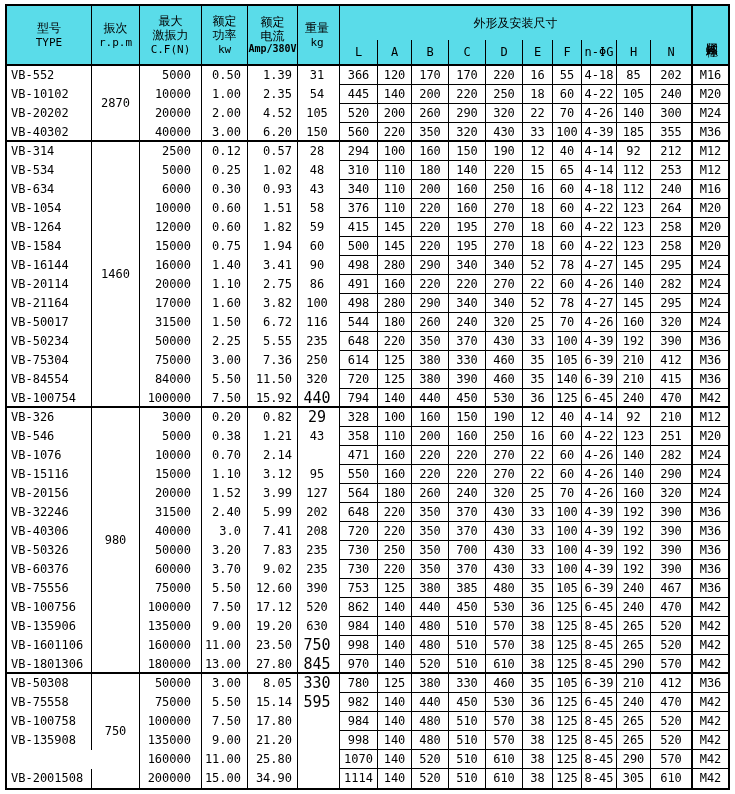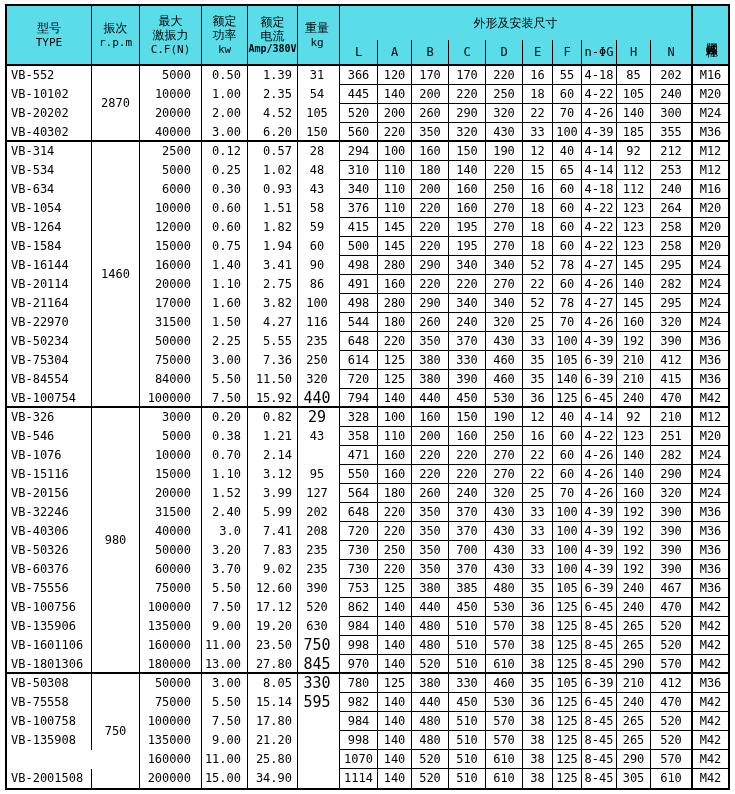--- a/index.html
+++ b/index.html
@@ -339,24 +339,24 @@
       <div class="c ac mono hb" style="grid-area: 15 / 9;"><span>280</span></div>
       <div class="c ac mono hb" style="grid-area: 15 / 10;"><span>290</span></div>
       <div class="c ac mono hb" style="grid-area: 15 / 11;"><span>340</span></div>
       <div class="c ac mono hb" style="grid-area: 15 / 12;"><span>340</span></div>
       <div class="c ac mono hb" style="grid-area: 15 / 13;"><span>52</span></div>
       <div class="c ac mono hb" style="grid-area: 15 / 14;"><span>78</span></div>
       <div class="c ac mono hb" style="grid-area: 15 / 15;"><span>4-27</span></div>
       <div class="c ac mono hb" style="grid-area: 15 / 16;"><span>145</span></div>
       <div class="c ac mono noright hb" style="grid-area: 15 / 17;"><span>295</span></div>
       <div class="c ac mono boltcol hb" style="grid-area: 15 / 18;"><span>M24</span></div>
-      <div class="c al mono" style="grid-area: 16 / 1;"><span>VB-22970</span></div>
+      <div class="c al mono" style="grid-area: 16 / 1;"><span>VB-50017</span></div>
       <div class="c ar pr10 mono" style="grid-area: 16 / 3;"><span>31500</span></div>
       <div class="c ar pr6 mono" style="grid-area: 16 / 4;"><span>1.50</span></div>
-      <div class="c ar pr5 mono" style="grid-area: 16 / 5;"><span>4.27</span></div>
+      <div class="c ar pr5 mono" style="grid-area: 16 / 5;"><span>6.72</span></div>
       <div class="c ac mono noright" style="grid-area: 16 / 6;"><span>116</span></div>
       <div class="c ac mono hb" style="grid-area: 16 / 8;"><span>544</span></div>
       <div class="c ac mono hb" style="grid-area: 16 / 9;"><span>180</span></div>
       <div class="c ac mono hb" style="grid-area: 16 / 10;"><span>260</span></div>
       <div class="c ac mono hb" style="grid-area: 16 / 11;"><span>240</span></div>
       <div class="c ac mono hb" style="grid-area: 16 / 12;"><span>320</span></div>
       <div class="c ac mono hb" style="grid-area: 16 / 13;"><span>25</span></div>
       <div class="c ac mono hb" style="grid-area: 16 / 14;"><span>70</span></div>
       <div class="c ac mono hb" style="grid-area: 16 / 15;"><span>4-26</span></div>
       <div class="c ac mono hb" style="grid-area: 16 / 16;"><span>160</span></div>

